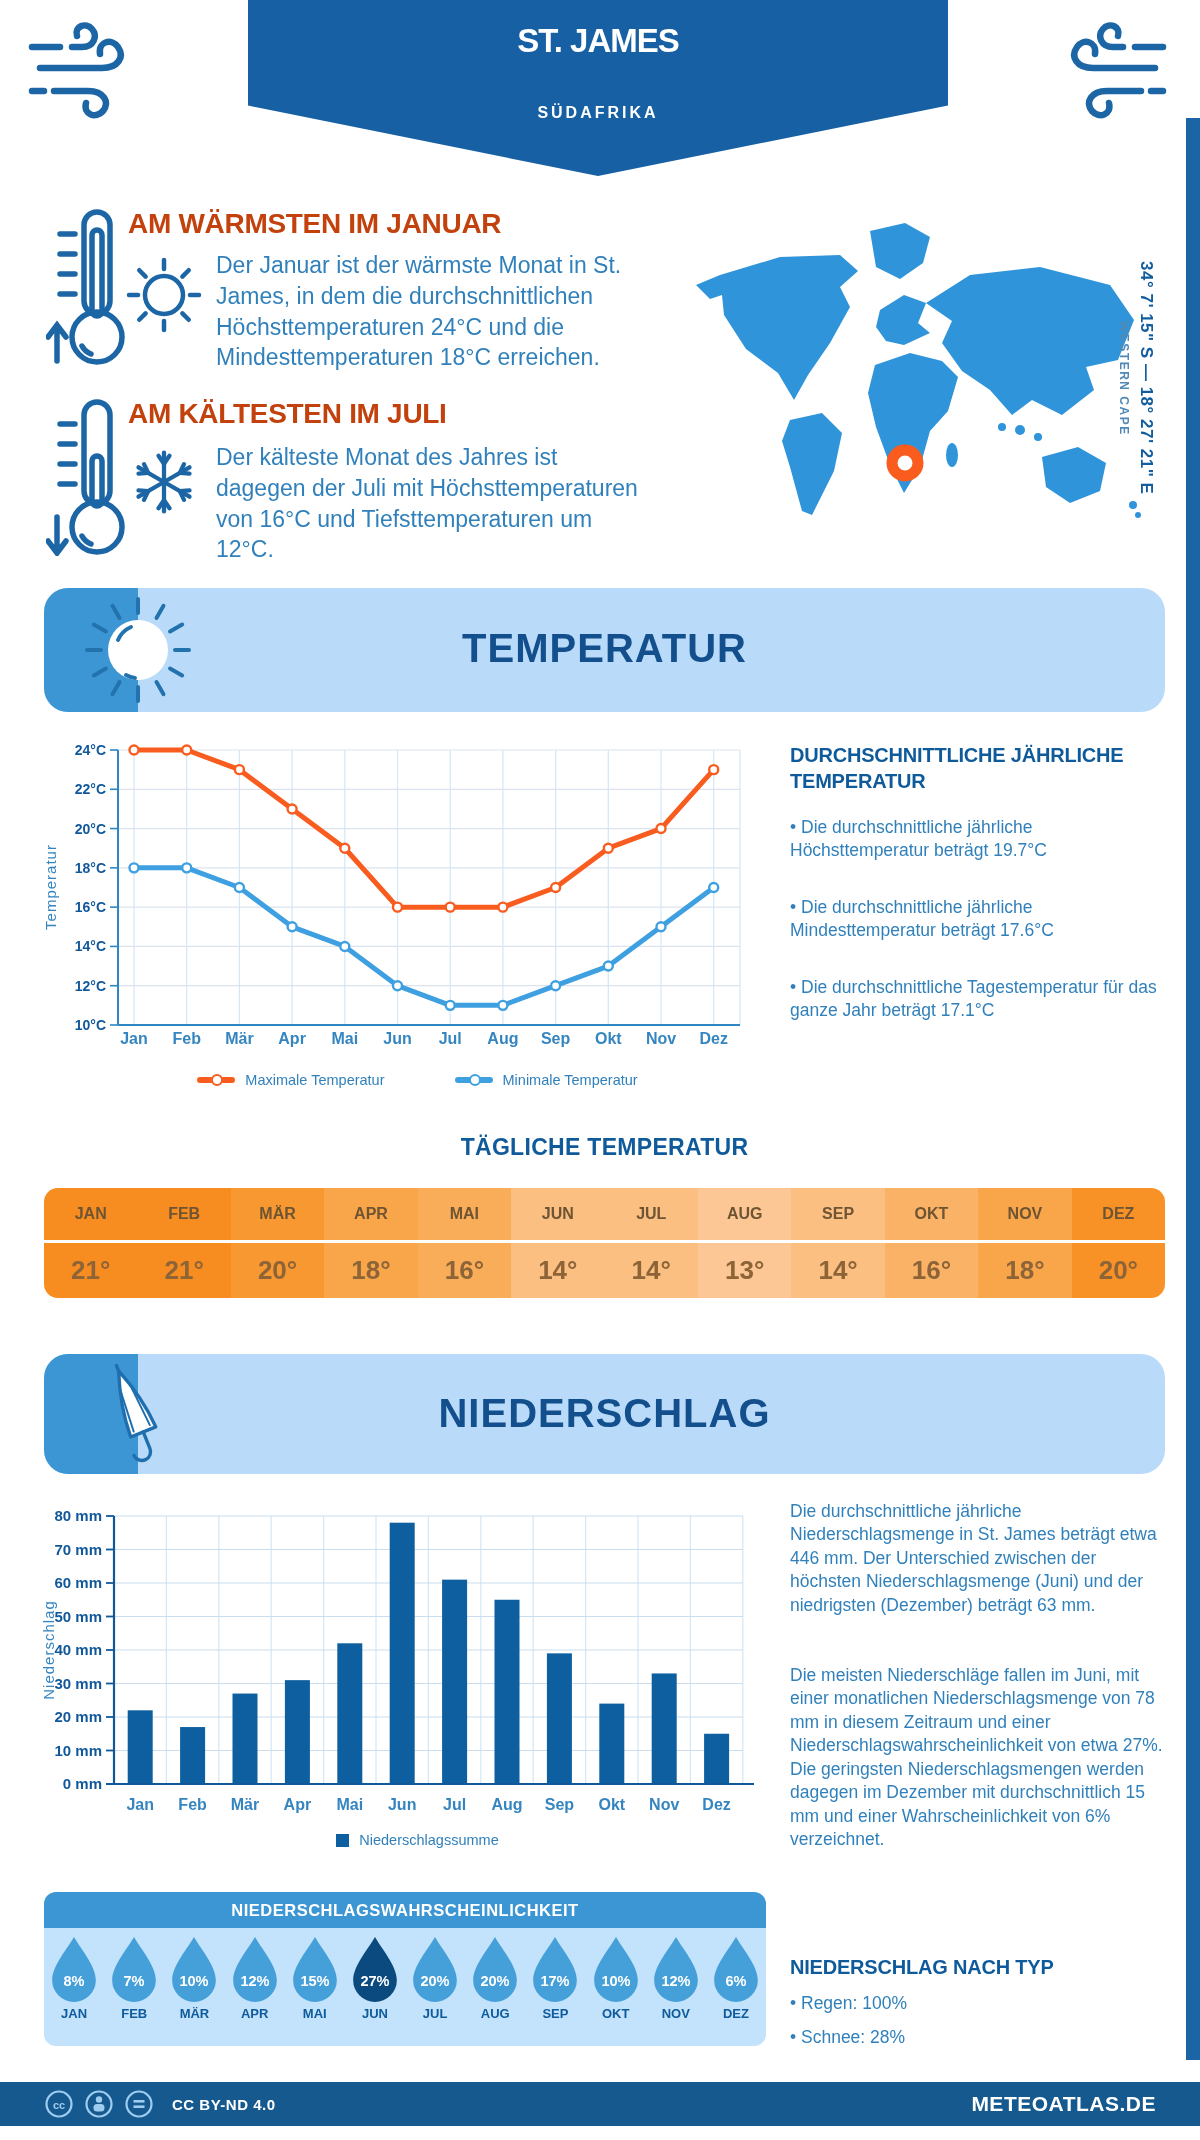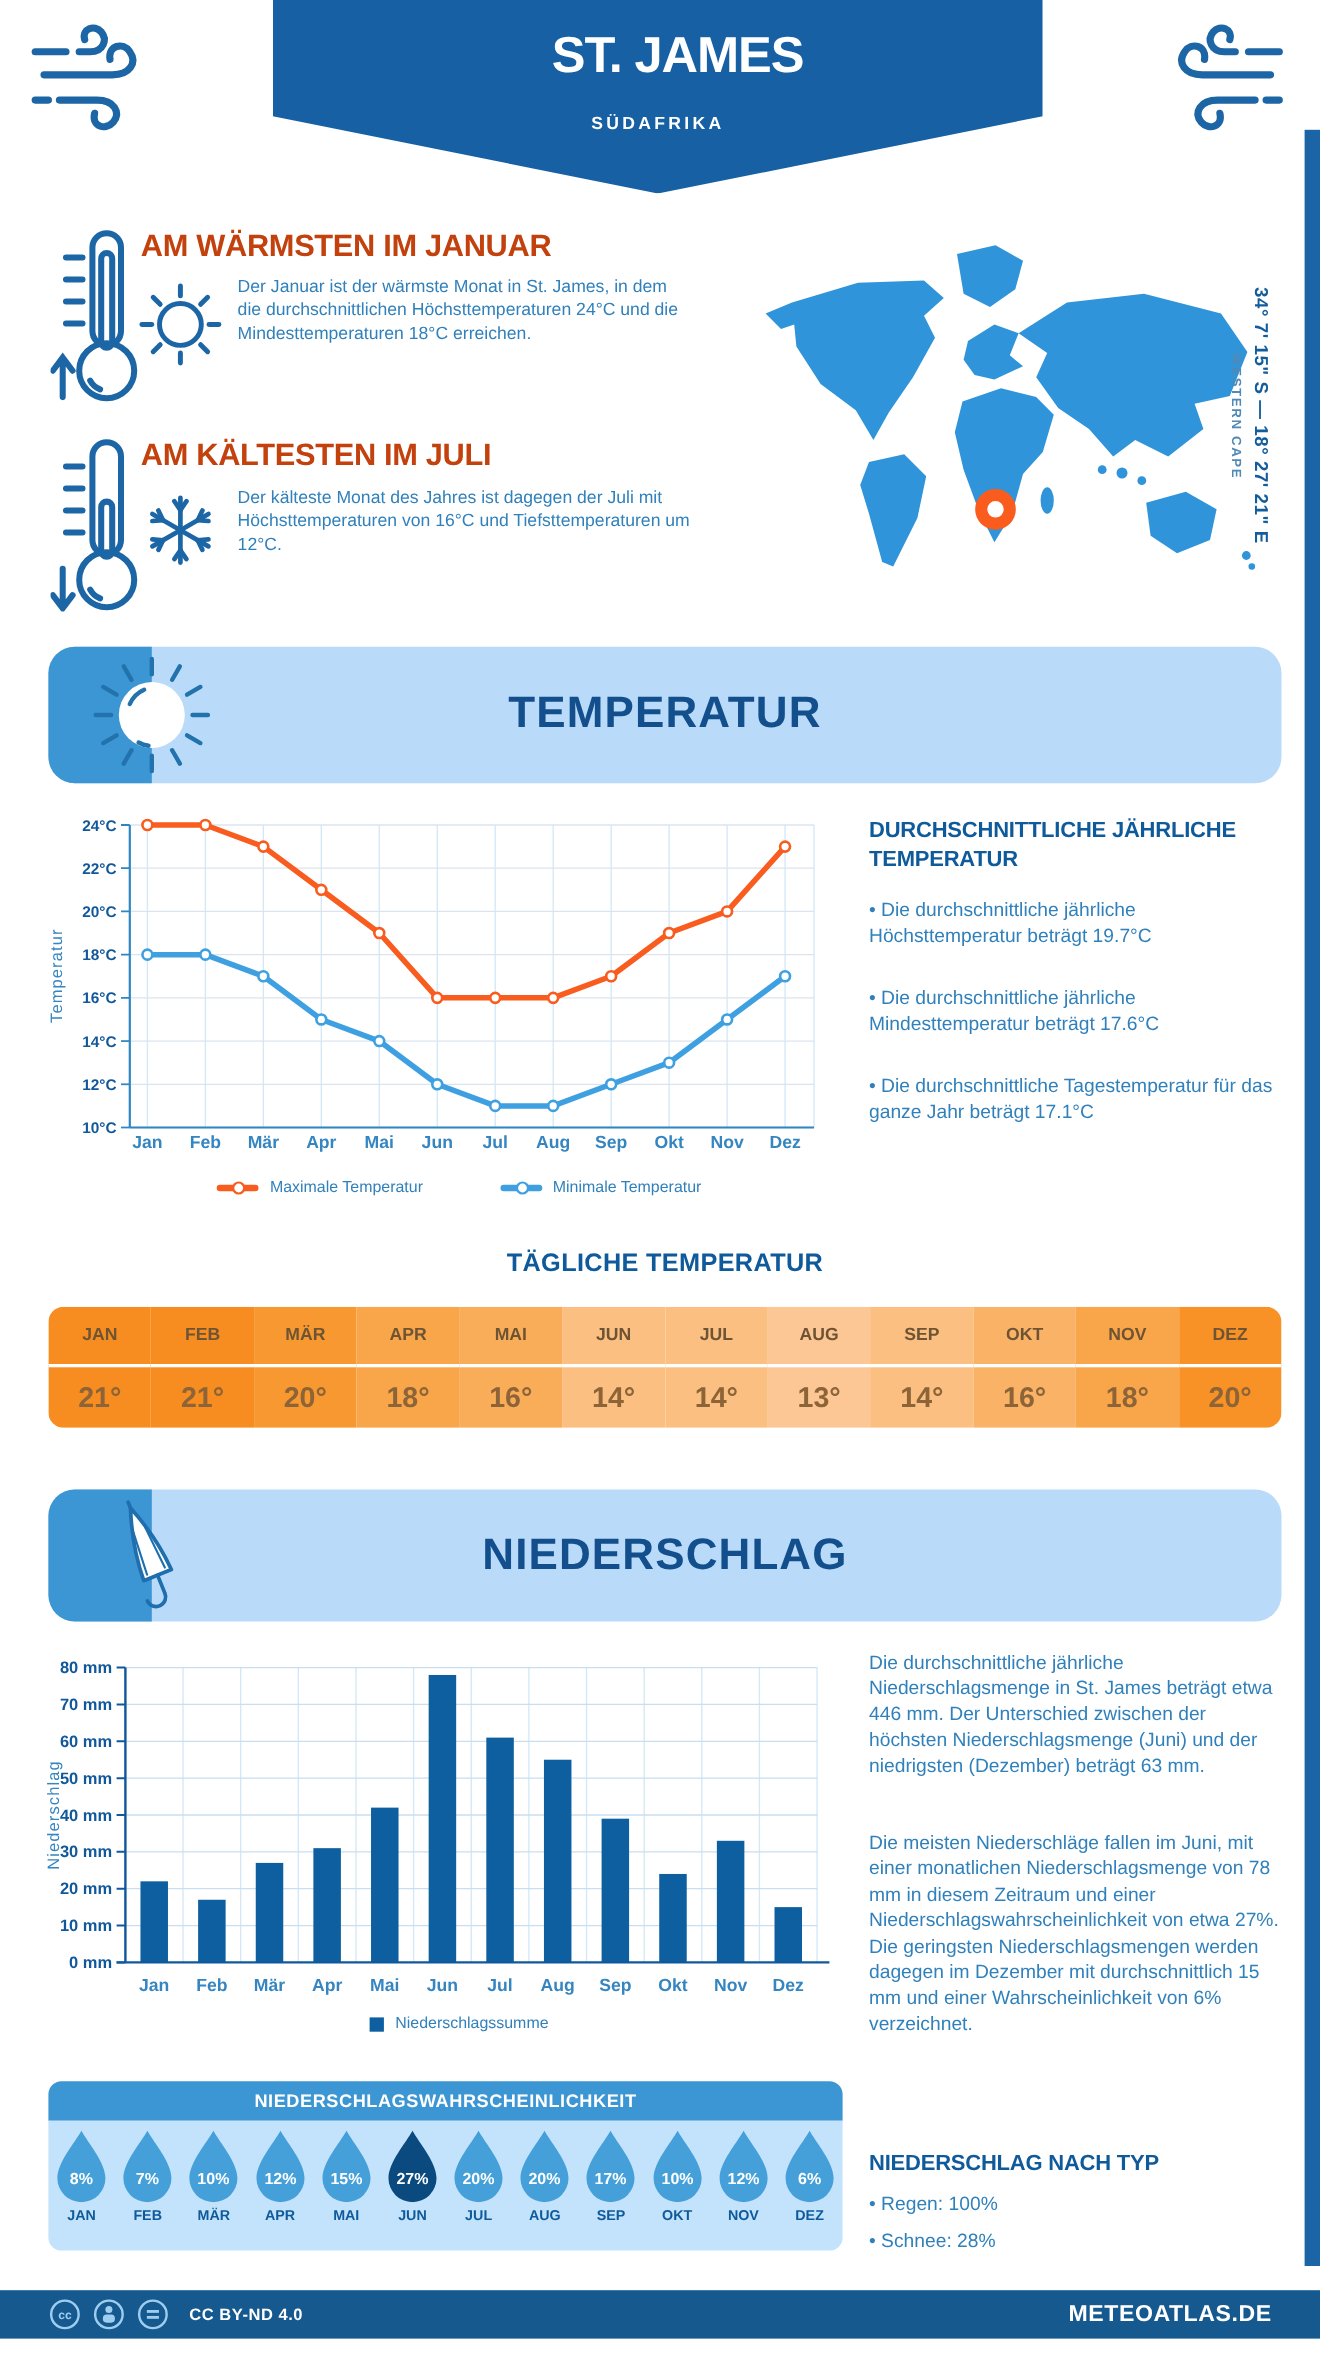--- a/index.html
+++ b/index.html
@@ -3,30 +3,30 @@
 <meta charset="utf-8">
 <style>
   html,body{margin:0;padding:0;background:#e8eef4;}
   .page{position:relative;width:1200px;height:2140px;background:#ffffff;overflow:hidden;
         font-family:"Liberation Sans","DejaVu Sans",sans-serif;}
   .abs{position:absolute;}
 
   
   .banner{left:248px;top:0;width:700px;height:176px;background:#1660a3;
           clip-path:polygon(0 0,100% 0,100% 60%,50% 100%,0 60%);}
-  .banner-title{left:18px;top:22px;width:100%;text-align:center;color:#fff;
-                font-size:46px;font-weight:700;letter-spacing:-1px;}
+  .banner-title{left:0;top:22px;width:100%;text-align:center;color:#fff;
+                font-size:33px;font-weight:700;letter-spacing:-1px;}
   .banner-sub{left:0;top:104px;width:100%;text-align:center;color:#fff;
               font-size:16px;font-weight:600;letter-spacing:3px;}
   .windL{left:26px;top:14px;}
   .windR{left:1054px;top:14px;transform:scaleX(-1);}
 
   
   .intro-head{font-size:28px;font-weight:800;color:#c2410c;letter-spacing:-.3px;}
-  .intro-text{font-size:16px;line-height:1.34;color:#3080bb;}
+  .intro-text{font-size:23px;line-height:1.34;color:#3080bb;}
 
   
   .coords{left:1114px;top:210px;height:336px;writing-mode:vertical-rl;text-align:center;}
   .coords-main{font-size:17px;font-weight:700;color:#135d9d;letter-spacing:.5px;padding:0 2px;}
   .coords-sub{font-size:12px;font-weight:600;color:#5089b6;letter-spacing:1.5px;padding:0 3px;}
 
   
   .secbar{width:1121px;background:#b9dbf9;border-radius:24px;}
   .secbar .tab{position:absolute;left:0;top:0;bottom:0;width:94px;background:#3c96d3;
                border-radius:24px 0 0 24px;}

